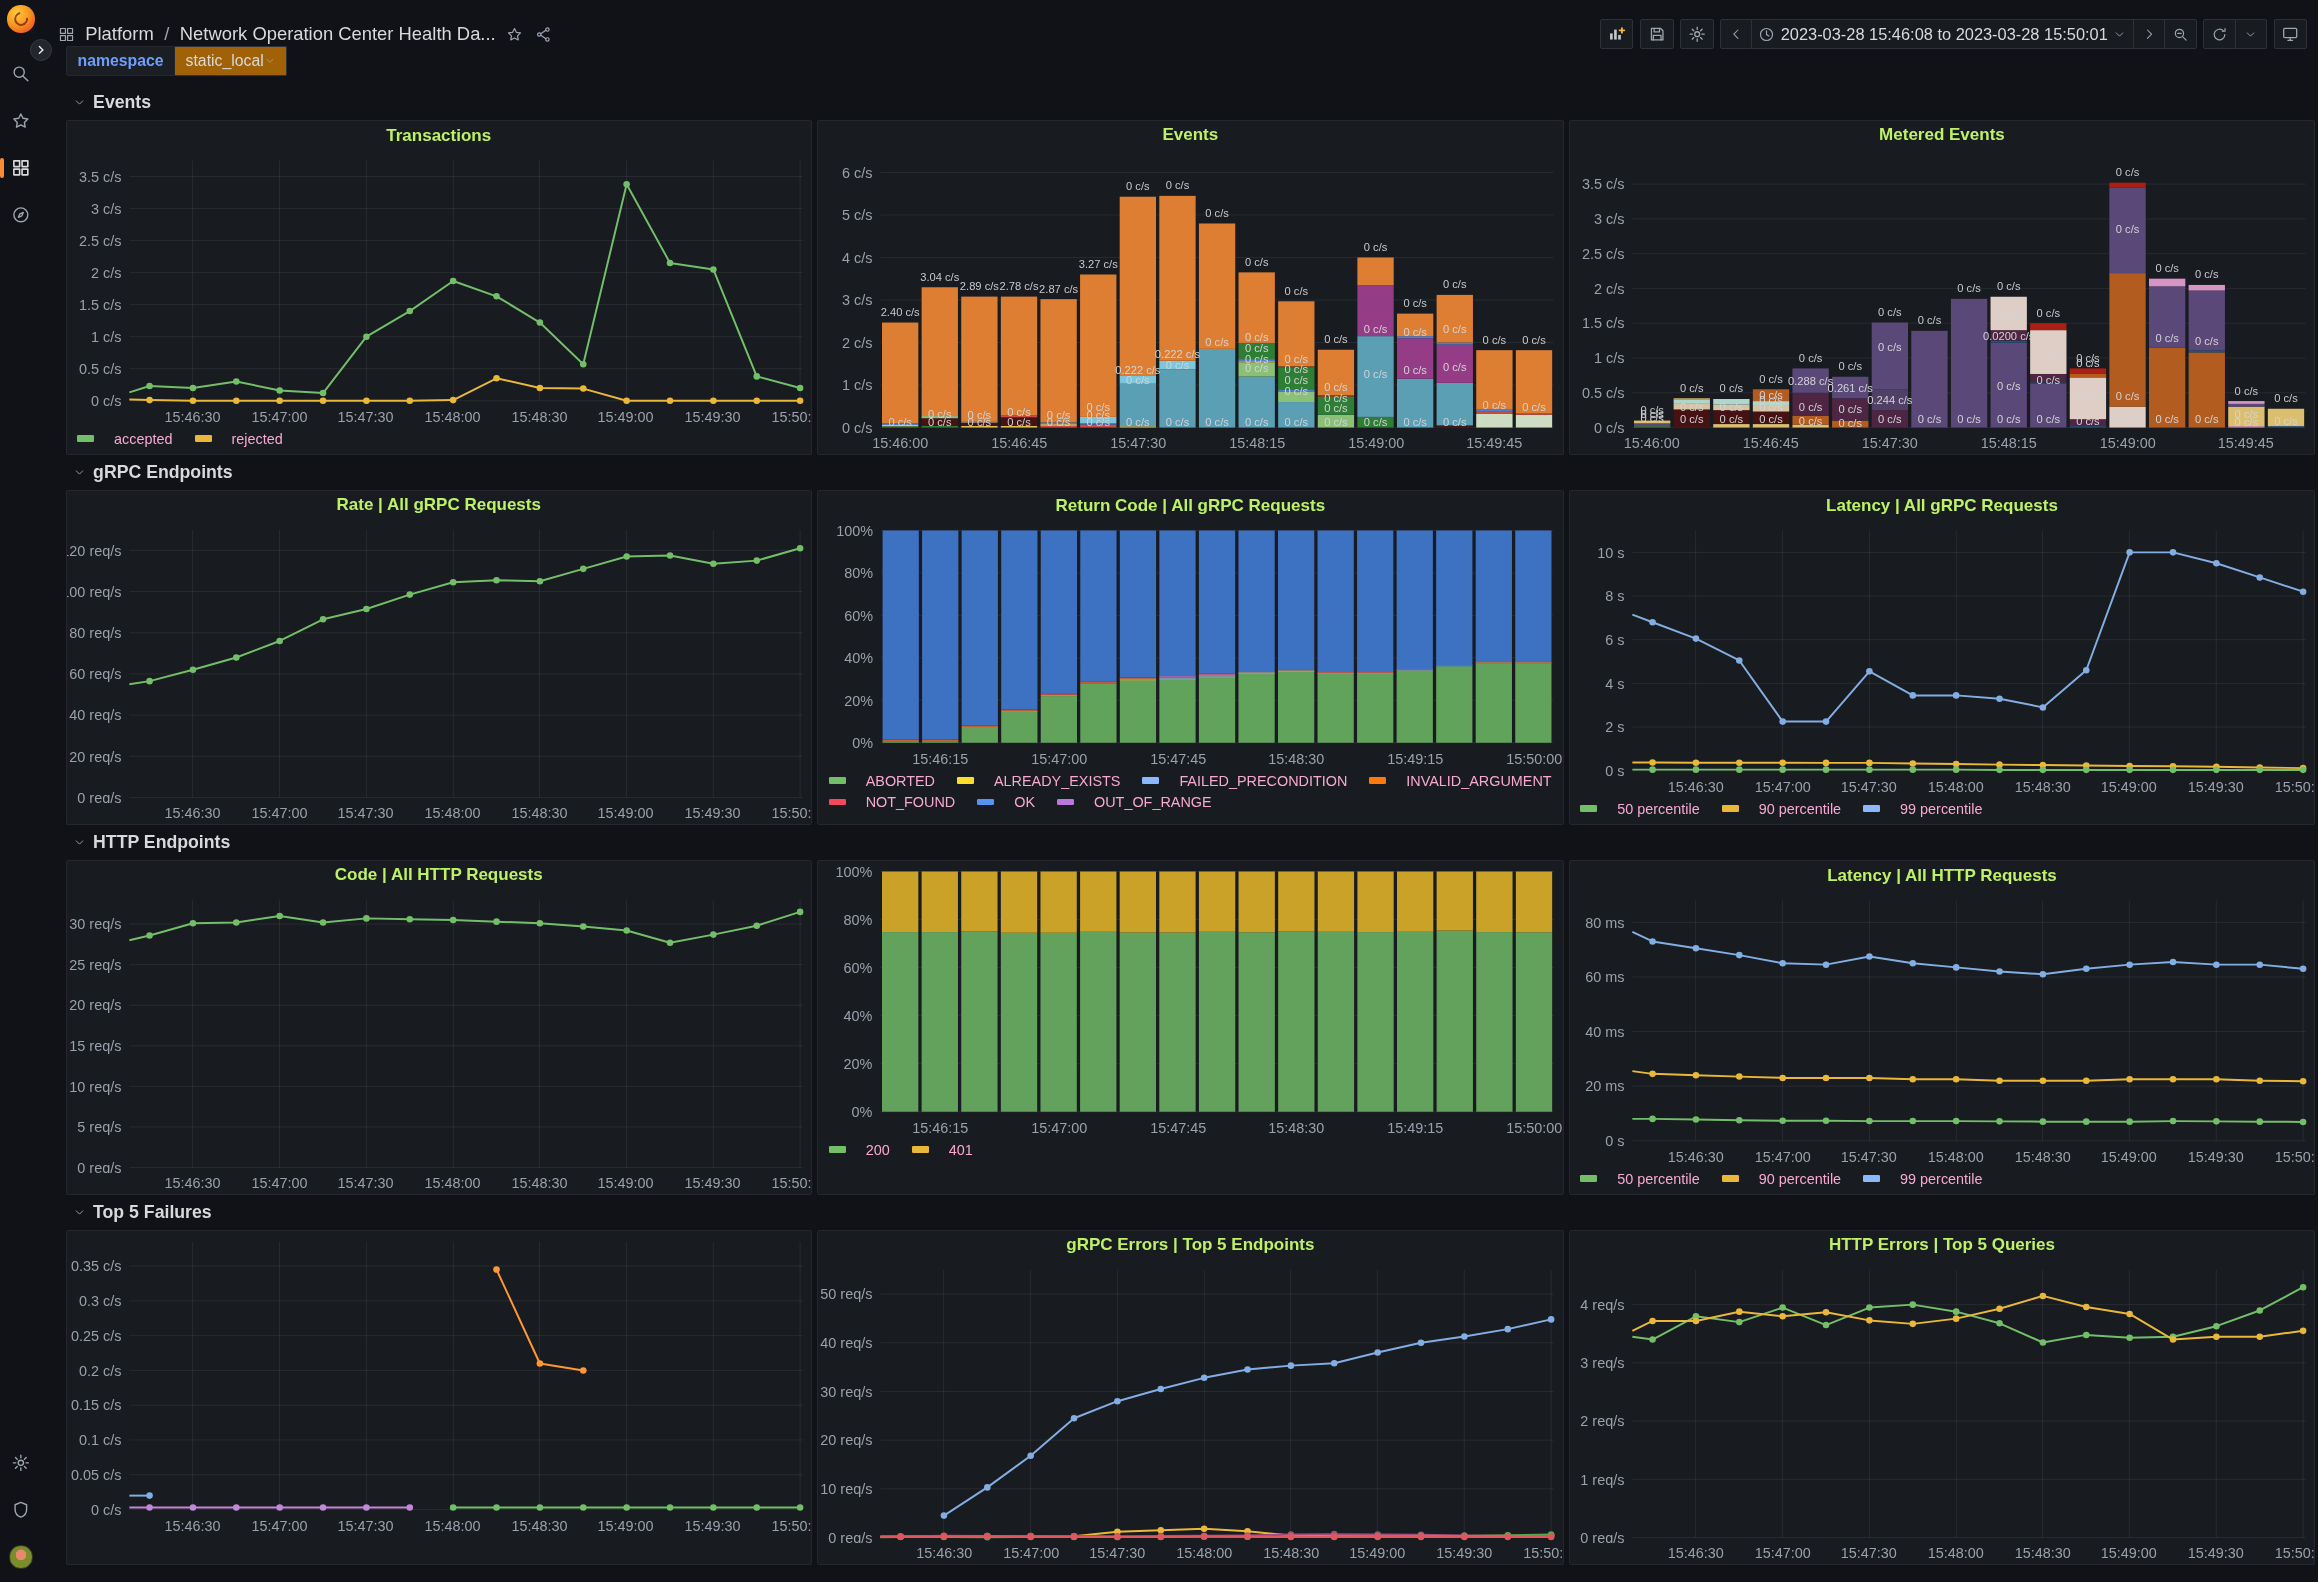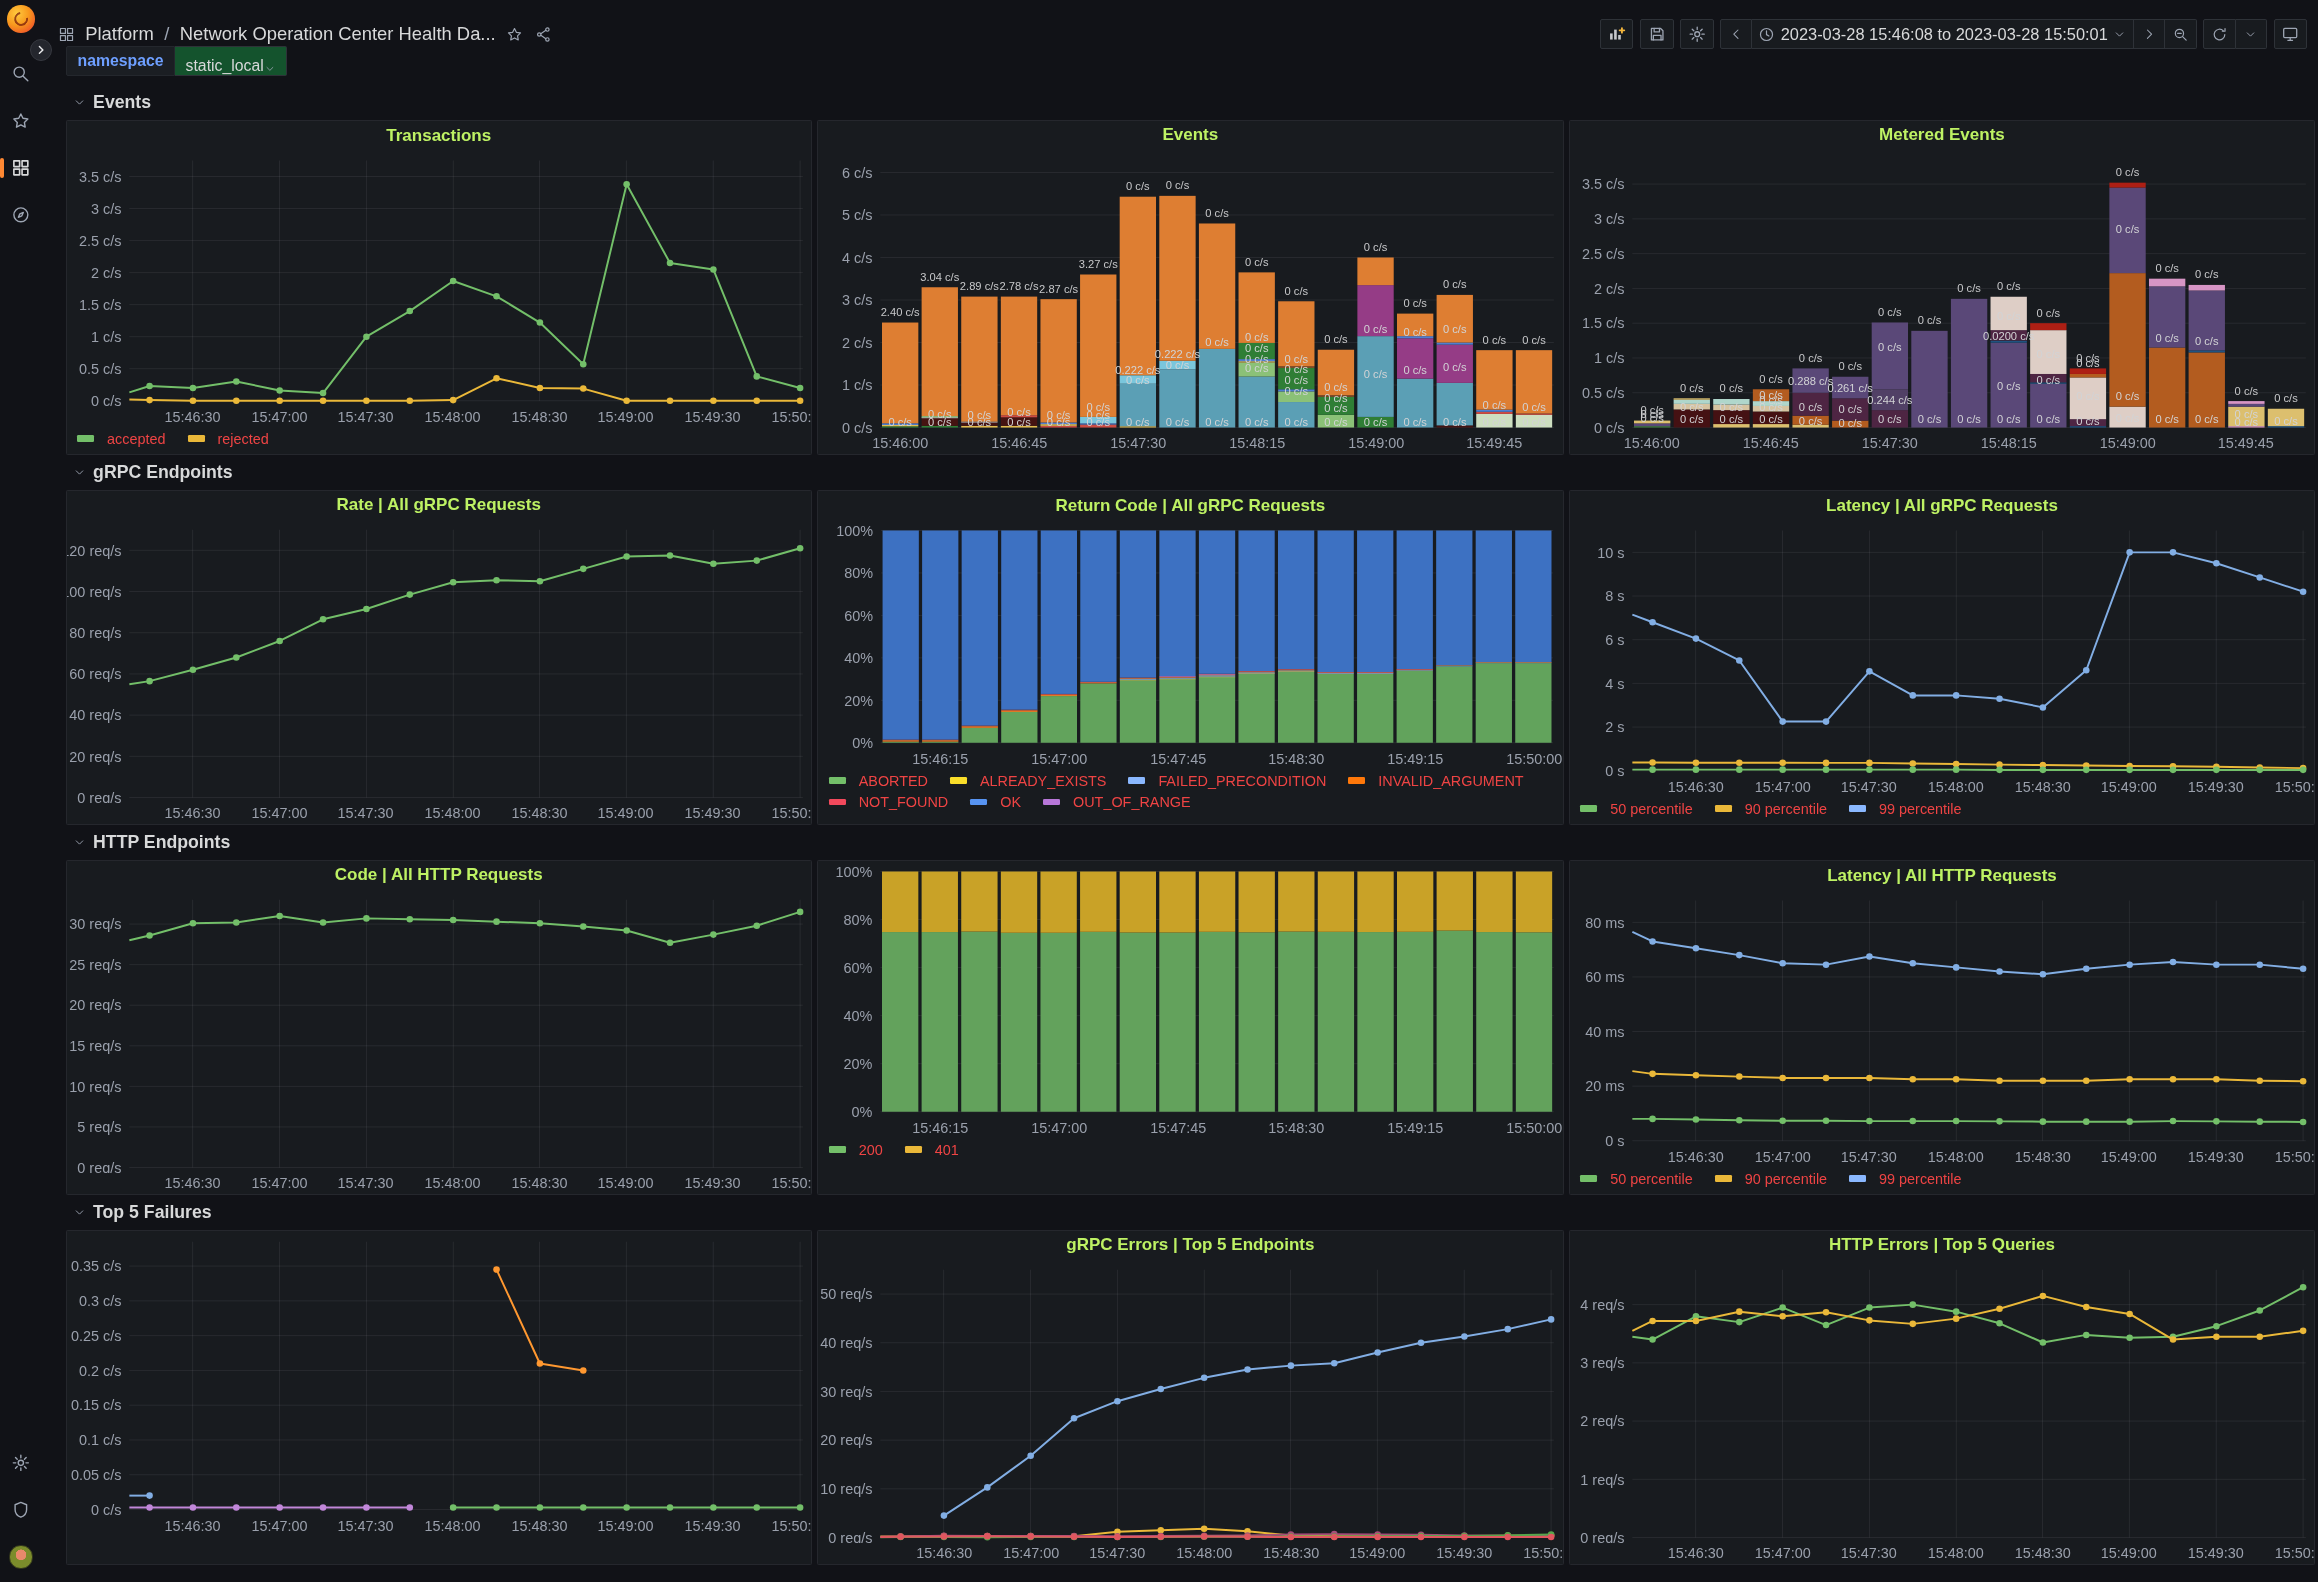--- a/index.html
+++ b/index.html
@@ -29,33 +29,33 @@
   .hdr-right { margin-left:auto; display:flex; align-items:center; gap:6.6px; }
   .tbtn { height:30px; min-width:31.5px; padding:0 6.6px; background:#181B1F; border:0.7px solid #2E3238; border-radius:2px; display:flex; align-items:center; justify-content:center; gap:5.3px; cursor:pointer; color:#C7C8CC; }
   .tgroup { display:flex; align-items:stretch; }
   .tgroup .tbtn { border-radius:0; border-left-width:0; }
   .tgroup .tbtn:first-child { border-radius:2px 0 0 2px; border-left-width:0.7px; }
   .tgroup .tbtn:last-child { border-radius:0 2px 2px 0; }
   .time-text { font-size:16.4px; color:#D8D9DA; white-space:nowrap; }
   
   .vars { position:absolute; left:66px; top:46px; display:flex; align-items:center; }
   .var-label { height:30px; display:flex; align-items:center; padding:0 10.5px; background:#1B1E23; border:0.7px solid #24272D; border-radius:2px 0 0 2px; color:#6E9FFF; font-weight:bold; font-size:15.8px; }
-  .var-value { height:30px; display:flex; align-items:flex-end; gap:0; padding:0 10.5px; background:#14532d; border:0.7px solid #2E3238; border-left:none; border-radius:0 2px 2px 0; font-size:15.8px; color:#D8D9DA; cursor:pointer; }
+  .var-value { height:30px; display:flex; align-items:center; gap:0; padding:0 10.5px; background:#a16207; border:0.7px solid #2E3238; border-left:none; border-radius:0 2px 2px 0; font-size:15.8px; color:#D8D9DA; cursor:pointer; }
   
   .dash { position:absolute; left:42px; top:85px; right:0; bottom:0; padding:0 3.9px 0 23.6px; }
   .section-hdr { height:35px; display:flex; align-items:center; gap:6.6px; padding-left:7.9px; cursor:pointer; }
   .section-hdr .lbl { font-size:17.7px; font-weight:bold; color:#D8D9DA; }
   .panels { display:grid; grid-template-columns:repeat(3,1fr); gap:5.3px; }
   .panel { height:335px; background:#181B1F; border:0.7px solid #25272D; border-radius:1.3px; position:relative; overflow:hidden; display:flex; flex-direction:column; }
   .ptitle { height:29px; display:flex; align-items:center; justify-content:center; font-size:17px; font-weight:600; color:#bef264; cursor:pointer; }
   .plot { position:relative; flex:0 0 auto; }
   .xaxis { position:relative; height:22px; font-size:14.4px; color:#9AA0AC; }
   .xaxis span { position:absolute; top:2.6px; transform:translateX(-50%); white-space:nowrap; }
   .legend { display:flex; flex-wrap:wrap; column-gap:22px; row-gap:5.3px; padding:2.6px 0 0 10.5px; align-items:center; }
-  .li { display:flex; align-items:center; gap:13px; font-size:14.4px; color:#ef4444; cursor:pointer; }
+  .li { display:flex; align-items:center; gap:20px; font-size:14.4px; color:#f9a8d4; cursor:pointer; }
   .sw { width:17px; height:6.6px; border-radius:1.3px; display:inline-block; }
 </style>
 </head>
 <body>
 
 <nav class="sidebar">
   <div class="logo"></div>
   <div class="side-icons">
     <div class="side-btn">
       <svg class="ic" width="19.7" height="19.7" viewBox="0 0 24 24">

